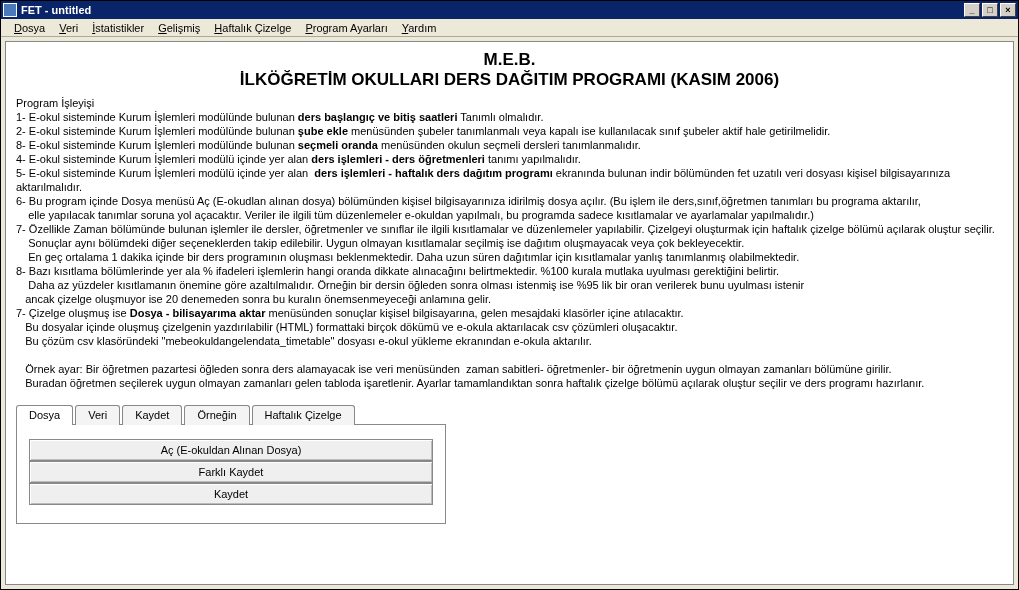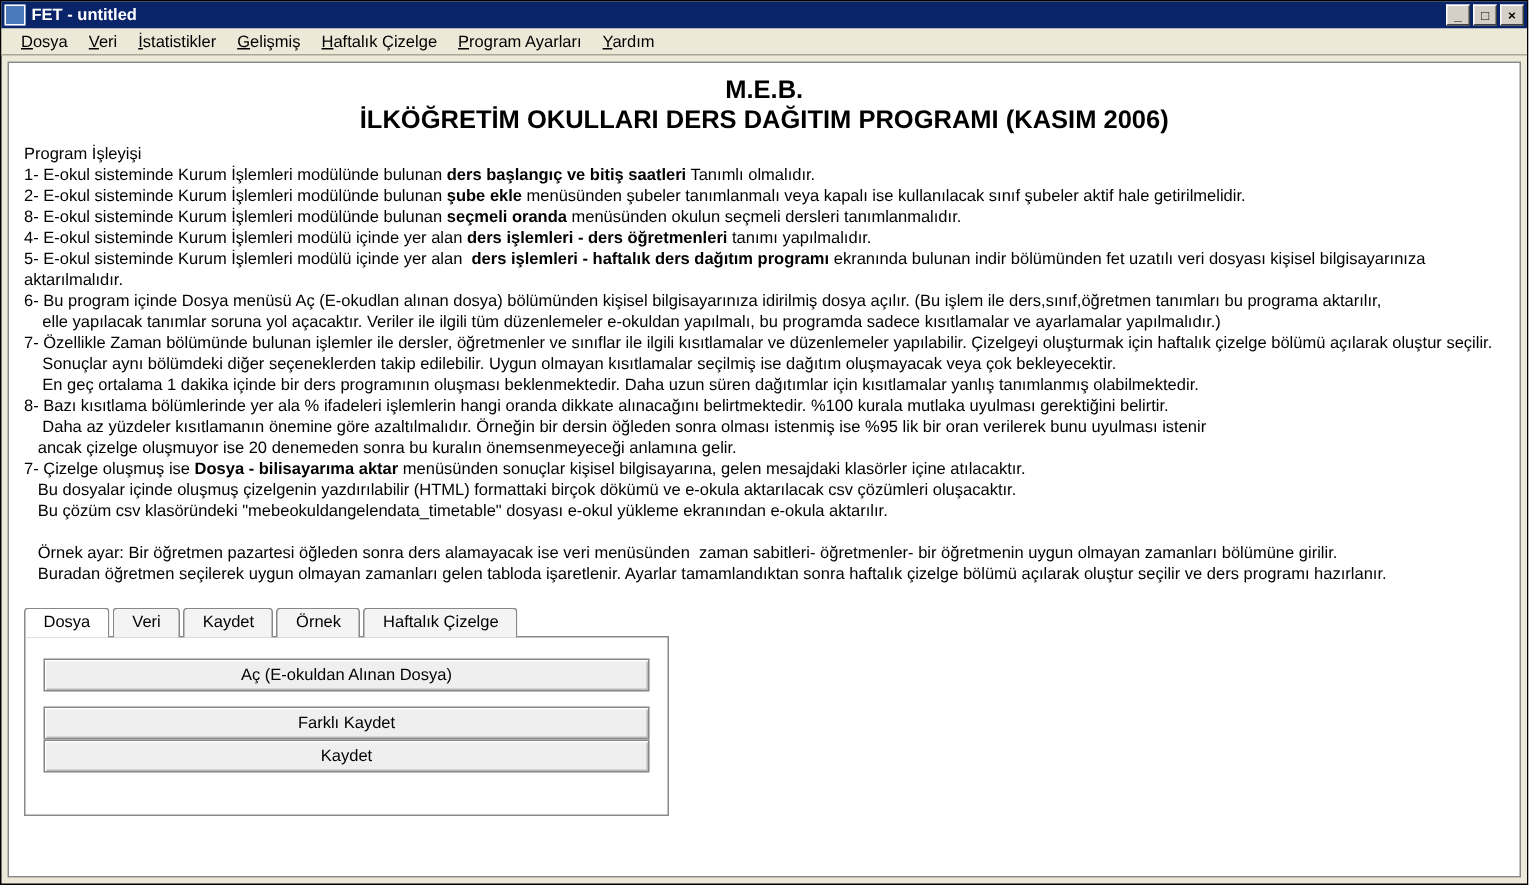--- a/index.html
+++ b/index.html
@@ -101,21 +101,20 @@
 .tab.active { top: 1px; padding-bottom: 4px; }
 .tab-panel {
   border: 1px solid #888;
   padding: 14px 12px 18px 12px;
   margin-top: 0px;
   background: #fff;
 }
 .tab-panel .row {
   display: flex;
   gap: 12px;
-  margin-bottom: 10px;
 }
 .btn {
   border: 1px solid #888;
   background: #efefef;
   font-size: 11px;
   font-family: inherit;
   padding: 4px 6px;
   cursor: pointer;
   text-align: center;
   box-shadow: inset 1px 1px 0 #fff, inset -1px -1px 0 #bbb;
@@ -170,21 +169,21 @@
    Bu çözüm csv klasöründeki "mebeokuldangelendata_timetable" dosyası e-okul yükleme ekranından e-okula aktarılır.</span>
 
 <span>   Örnek ayar: Bir öğretmen pazartesi öğleden sonra ders alamayacak ise veri menüsünden  zaman sabitleri- öğretmenler- bir öğretmenin uygun olmayan zamanları bölümüne girilir.
    Buradan öğretmen seçilerek uygun olmayan zamanları gelen tabloda işaretlenir. Ayarlar tamamlandıktan sonra haftalık çizelge bölümü açılarak oluştur seçilir ve ders programı hazırlanır.</span></div>
 
     <div class="tabs-wrap">
       <div class="tab-row">
         <div class="tab active">Dosya</div>
         <div class="tab inactive">Veri</div>
         <div class="tab inactive">Kaydet</div>
-        <div class="tab inactive">Örnek</div>
+        <div class="tab inactive">Örneğin</div>
         <div class="tab inactive">Haftalık Çizelge</div>
       </div>
       <div class="tab-panel">
         <div class="row">
           <button class="btn btn-wide" style="flex:1.6">Aç (E-okuldan Alınan Dosya)</button>
         </div>
         <div class="row" style="margin-bottom:0">
           <button class="btn btn-full">Farklı Kaydet</button>
         </div>
         <div class="row">

